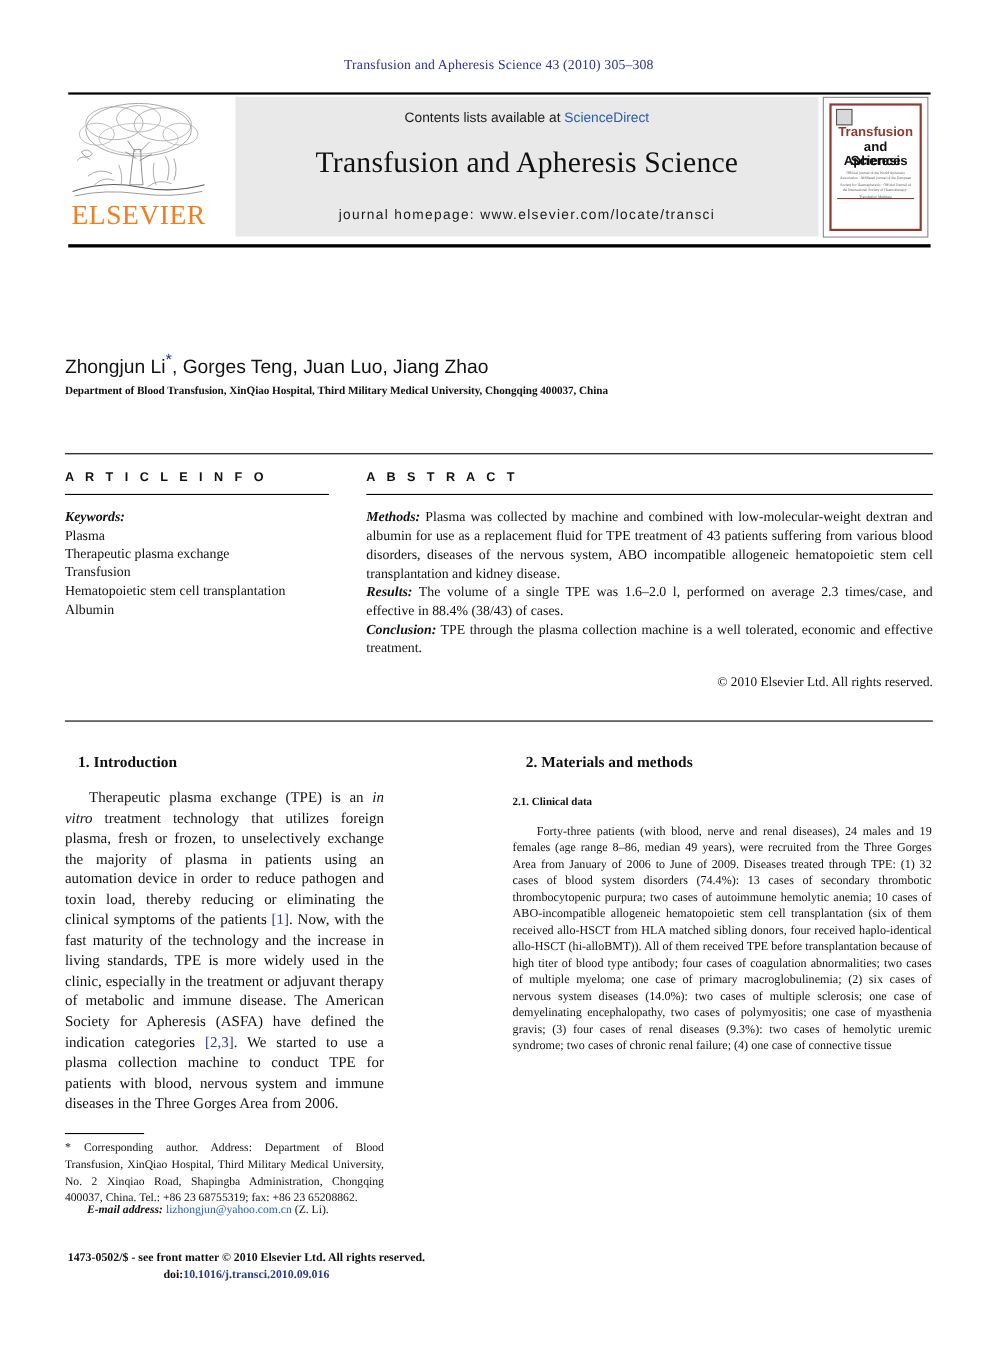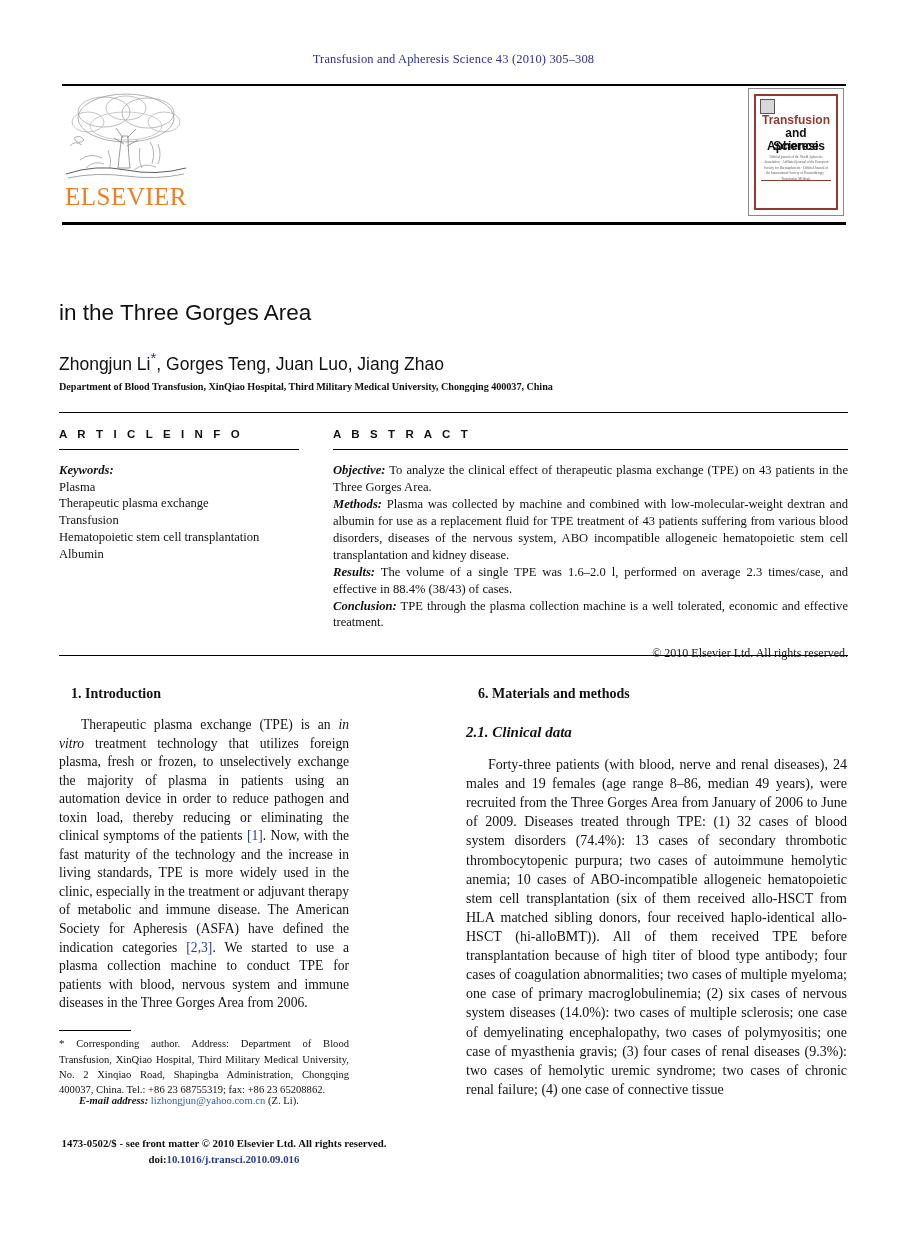--- a/index.html
+++ b/index.html
@@ -302,34 +302,33 @@
   .h-sec {
     font-family: "Liberation Serif", serif;
     font-weight: bold;
     font-size: 14px;
     color: #111;
     margin: 0 0 0 12px;
   }
   .h-sub {
     font-family: "Liberation Serif", serif;
     font-weight: bold;
-    font-style: italic;
-    font-size: 15px;
+    font-size: 10px;
     color: #111;
     margin: 22px 0 0 0;
   }
   .para {
     margin: 14px 0 0 0;
     font-size: 13.6px;
     line-height: 1.365;
     text-align: justify;
     text-indent: 22px;
     color: #111;
   }
-  .col-right .para { font-size: 14px; }
+  .col-right .para { font-size: 11px; }
   .ref-link { color: #2a3a8f; }
 
   
   .foot-rule {
     position: absolute;
     left: 59px; top: 1030px;
     width: 72px;
     height: 1px;
     background: #000;
   }
@@ -396,39 +395,45 @@
           <path d="M86 54 q6 8 2 22 M94 56 q4 10 0 20" stroke="#8a8a8a"></path>
           <path d="M2 86 q30 -10 60 -4 q30 6 60 -2" stroke="#555" stroke-width="1"></path>
           <path d="M4 90 q28 -6 58 -2 q30 4 58 -2" stroke="#777"></path>
           <path d="M22 80 q8 -8 18 -4 M70 82 q10 -8 22 -3" stroke="#8f8f8f"></path>
           <path d="M44 62 q4 10 2 18 M76 60 q-2 12 2 20" stroke="#909090"></path>
         </g>
       </svg>
       <div class="elsevier-word">ELSEVIER</div>
     </div>
 
+    <div class="journal-band">
+      <div class="contents-line">
+        <span>Contents lists available at </span><a class="sciencedirect" href="#" style="text-decoration:none">ScienceDirect</a>
+      </div>
+      <div class="journal-title">Transfusion and Apheresis Science</div>
+      <div class="journal-homepage">journal homepage: www.elsevier.com/locate/transci</div>
+    </div>
 
     <div class="cover-thumb">
       <div class="cover-inner">
         <div class="cover-mini-logo"></div>
         <div class="cover-t1">Transfusion</div>
         <div class="cover-t2">and Apheresis</div>
         <div class="cover-t3">Science</div>
         <div class="cover-blurb">Official journal of the World Apheresis Association · Affiliated journal of the European Society for Haemapheresis · Official Journal of the International Society of Haemotherapy · Transfusion Médicale</div>
         <div class="cover-rule"></div>
       </div>
     </div>
   </div>
 
   <div class="masthead-rule-bottom"></div>
 
   <div class="title-block">
     <h1 class="art-title">
       <br>
-      <span>in the Three Gorges Area</span>
     </h1>
     <div class="authors">
       <span>Zhongjun Li</span><span class="corr-star">*</span><span>, Gorges Teng, Juan Luo, Jiang Zhao</span>
     </div>
     <div class="affil">Department of Blood Transfusion, XinQiao Hospital, Third Military Medical University, Chongqing 400037, China</div>
   </div>
 
   <div class="info-rule-top"></div>
   <div class="info-rule-bottom"></div>
 
@@ -442,35 +447,34 @@
       <div>Transfusion</div>
       <div>Hematopoietic stem cell transplantation</div>
       <div>Albumin</div>
     </div>
   </div>
 
   <div class="abs-col">
     <div class="sec-caps">A B S T R A C T</div>
     <div class="thin-rule"></div>
     <div class="abs-body">
-      <p><span class="abs-lead">Objective:</span><span> To analyze the clinical effect of therapeutic plasma exchange (TPE) on 43 patients in the Three Gorges Area.</span></p>
       <p><span class="abs-lead">Methods:</span><span> Plasma was collected by machine and combined with low-molecular-weight dextran and albumin for use as a replacement fluid for TPE treatment of 43 patients suffering from various blood disorders, diseases of the nervous system, ABO incompatible allogeneic hematopoietic stem cell transplantation and kidney disease.</span></p>
       <p><span class="abs-lead">Results:</span><span> The volume of a single TPE was 1.6–2.0 l, performed on average 2.3 times/case, and effective in 88.4% (38/43) of cases.</span></p>
       <p><span class="abs-lead">Conclusion:</span><span> TPE through the plasma collection machine is a well tolerated, economic and effective treatment.</span></p>
       <div class="abs-copy">© 2010 Elsevier Ltd. All rights reserved.</div>
     </div>
   </div>
 
   <div class="col-left">
     <h2 class="h-sec">1. Introduction</h2>
     <p class="para"><span>Therapeutic plasma exchange (TPE) is an </span><em>in vitro</em><span> treatment technology that utilizes foreign plasma, fresh or frozen, to unselectively exchange the majority of plasma in patients using an automation device in order to reduce pathogen and toxin load, thereby reducing or eliminating the clinical symptoms of the patients </span><span class="ref-link">[1]</span><span>. Now, with the fast maturity of the technology and the increase in living standards, TPE is more widely used in the clinic, especially in the treatment or adjuvant therapy of metabolic and immune disease. The American Society for Apheresis (ASFA) have defined the indication categories </span><span class="ref-link">[2,3]</span><span>. We started to use a plasma collection machine to conduct TPE for patients with blood, nervous system and immune diseases in the Three Gorges Area from 2006.</span></p>
   </div>
 
   <div class="col-right">
-    <h2 class="h-sec">6. Materials and methods</h2>
+    <h2 class="h-sec">2. Materials and methods</h2>
     <h3 class="h-sub">2.1. Clinical data</h3>
     <p class="para">Forty-three patients (with blood, nerve and renal diseases), 24 males and 19 females (age range 8–86, median 49 years), were recruited from the Three Gorges Area from January of 2006 to June of 2009. Diseases treated through TPE: (1) 32 cases of blood system disorders (74.4%): 13 cases of secondary thrombotic thrombocytopenic purpura; two cases of autoimmune hemolytic anemia; 10 cases of ABO-incompatible allogeneic hematopoietic stem cell transplantation (six of them received allo-HSCT from HLA matched sibling donors, four received haplo-identical allo-HSCT (hi-alloBMT)). All of them received TPE before transplantation because of high titer of blood type antibody; four cases of coagulation abnormalities; two cases of multiple myeloma; one case of primary macroglobulinemia; (2) six cases of nervous system diseases (14.0%): two cases of multiple sclerosis; one case of demyelinating encephalopathy, two cases of polymyositis; one case of myasthenia gravis; (3) four cases of renal diseases (9.3%): two cases of hemolytic uremic syndrome; two cases of chronic renal failure; (4) one case of connective tissue</p>
   </div>
 
   <div class="foot-rule"></div>
   <div class="footnote">
     <span class="star">*</span><span> Corresponding author. Address: Department of Blood Transfusion, XinQiao Hospital, Third Military Medical University, No. 2 Xinqiao Road, Shapingba Administration, Chongqing 400037, China. Tel.: +86 23 68755319; fax: +86 23 65208862.</span>
   </div>
   <div class="email-line">
     <span class="email-lead">E-mail address:</span>

